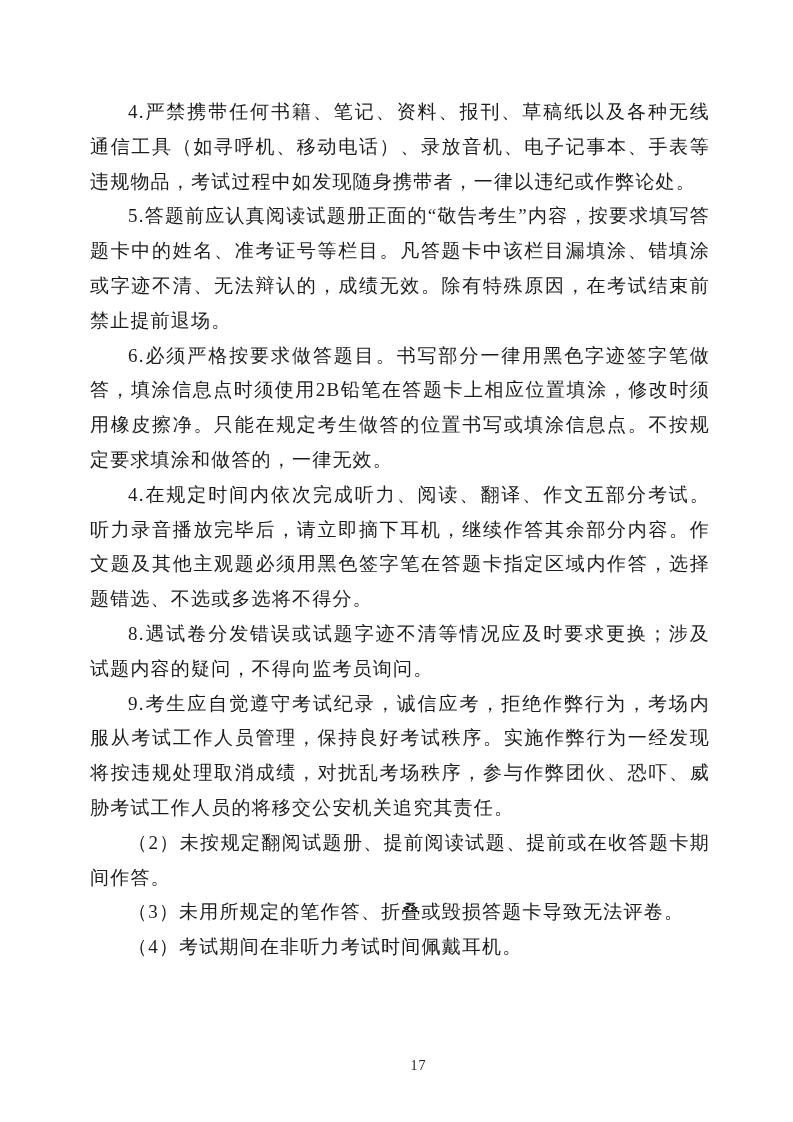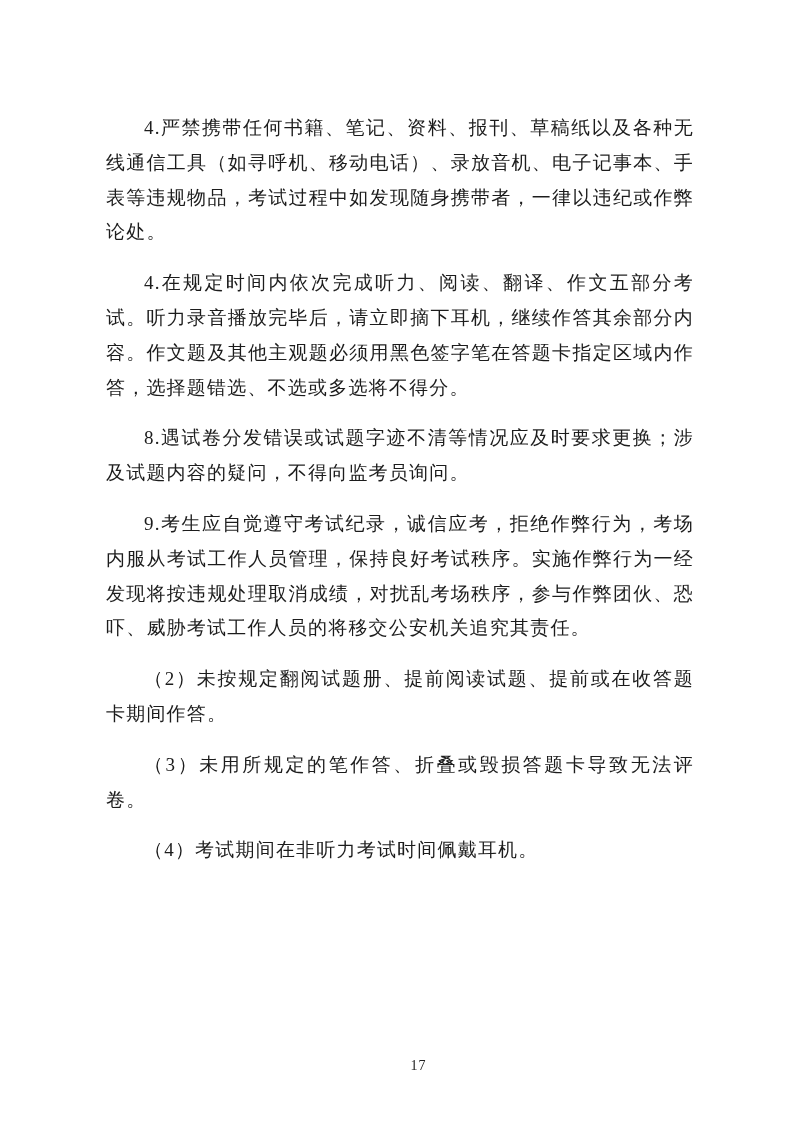--- a/index.html
+++ b/index.html
@@ -16,21 +16,21 @@
     font-family: "Liberation Serif", "DejaVu Serif", serif;
     color: #1a1a1a;
   }
   .content {
     position: absolute;
     left: 90px;
     top: 95px;
     width: 620px;
   }
   .content p {
-    margin: 16px;
+    margin: 0;
     padding: 0;
     font-size: 19px;
     line-height: 34.8px;
     letter-spacing: 1.2px;
     text-indent: 2em;
     text-align: justify;
     text-align-last: left;
     word-break: break-all;
     color: #1c1c1c;
   }
@@ -45,20 +45,22 @@
     color: #222222;
     padding-left: 44px;
   }
 </style>
 </head>
 <body>
 
 <div class="page">
   <div class="content">
     <p>4.严禁携带任何书籍、笔记、资料、报刊、草稿纸以及各种无线通信工具（如寻呼机、移动电话）、录放音机、电子记事本、手表等违规物品，考试过程中如发现随身携带者，一律以违纪或作弊论处。</p>
+    <p>5.答题前应认真阅读试题册正面的“敬告考生”内容，按要求填写答题卡中的姓名、准考证号等栏目。凡答题卡中该栏目漏填涂、错填涂或字迹不清、无法辩认的，成绩无效。除有特殊原因，在考试结束前禁止提前退场。</p>
+    <p>6.必须严格按要求做答题目。书写部分一律用黑色字迹签字笔做答，填涂信息点时须使用2B铅笔在答题卡上相应位置填涂，修改时须用橡皮擦净。只能在规定考生做答的位置书写或填涂信息点。不按规定要求填涂和做答的，一律无效。</p>
     <p>4.在规定时间内依次完成听力、阅读、翻译、作文五部分考试。听力录音播放完毕后，请立即摘下耳机，继续作答其余部分内容。作文题及其他主观题必须用黑色签字笔在答题卡指定区域内作答，选择题错选、不选或多选将不得分。</p>
     <p>8.遇试卷分发错误或试题字迹不清等情况应及时要求更换；涉及试题内容的疑问，不得向监考员询问。</p>
     <p>9.考生应自觉遵守考试纪录，诚信应考，拒绝作弊行为，考场内服从考试工作人员管理，保持良好考试秩序。实施作弊行为一经发现将按违规处理取消成绩，对扰乱考场秩序，参与作弊团伙、恐吓、威胁考试工作人员的将移交公安机关追究其责任。</p>
     <p>（2）未按规定翻阅试题册、提前阅读试题、提前或在收答题卡期间作答。</p>
     <p>（3）未用所规定的笔作答、折叠或毁损答题卡导致无法评卷。</p>
     <p>（4）考试期间在非听力考试时间佩戴耳机。</p>
   </div>
   <div class="page-number">17</div>
 </div>
 

